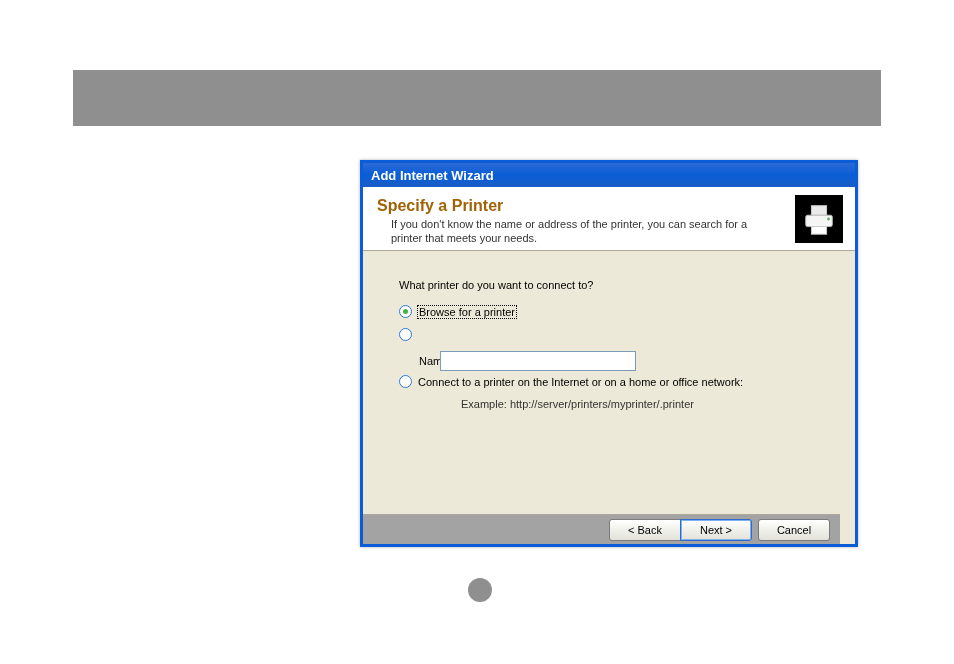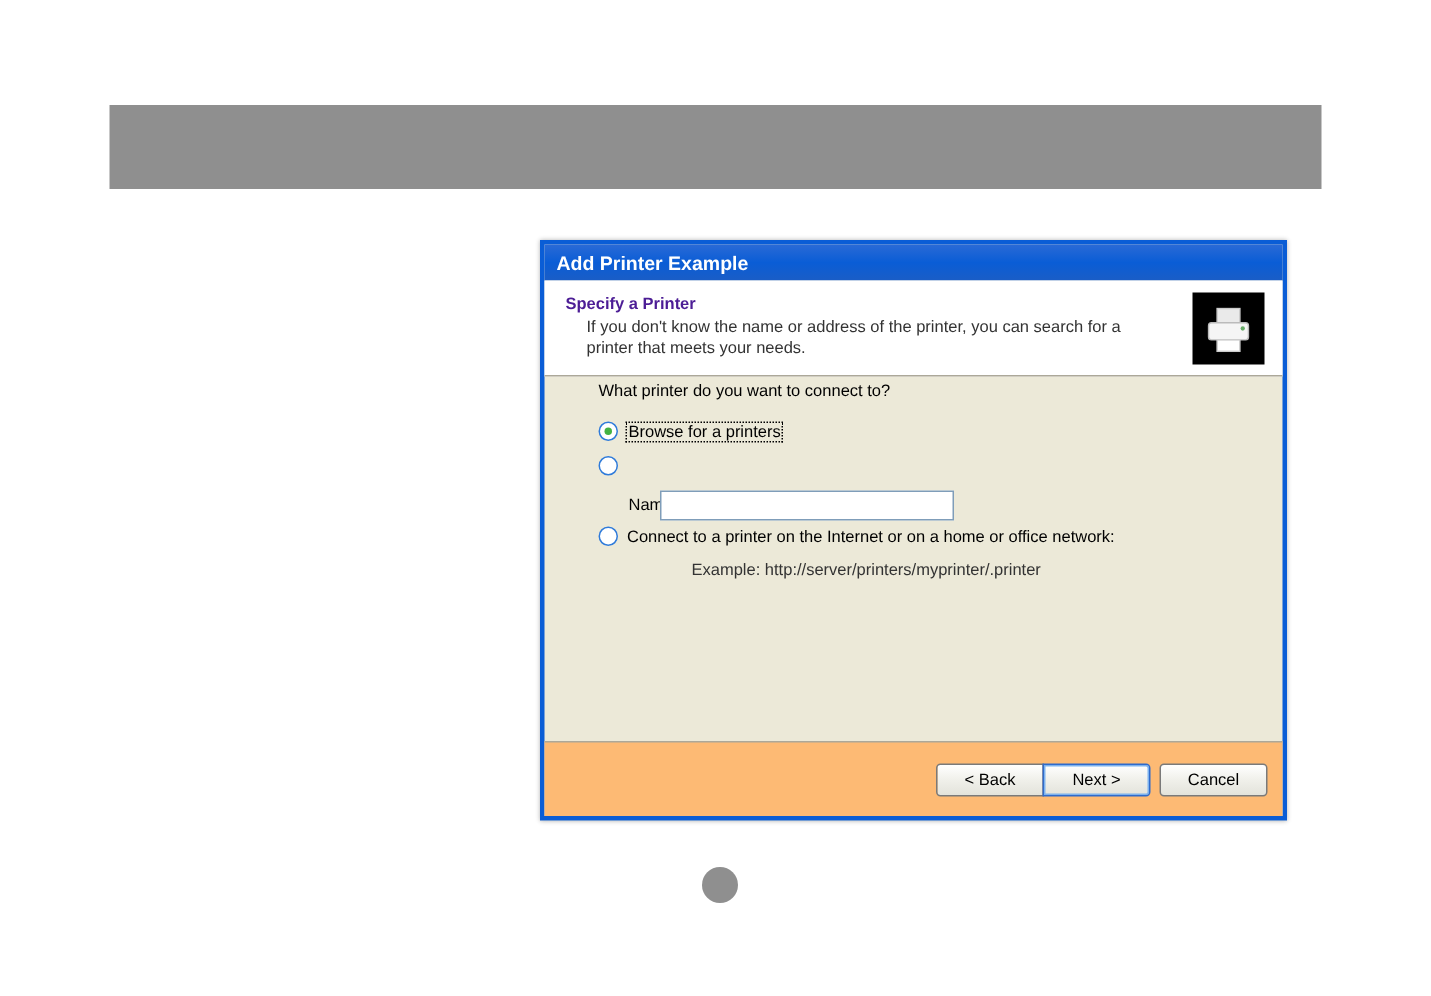--- a/index.html
+++ b/index.html
@@ -43,23 +43,23 @@
       display: flex;
       padding: 10px 14px 8px 14px;
       border-bottom: 1px solid #aca899;
       position: relative;
     }
     .header-text {
       flex: 1;
       padding-right: 60px;
     }
     .header-title {
-      font-size: 11px;
+      font-size: 16px;
       font-weight: bold;
-      color: #4c1d95;
+      color: #a16207;
       margin-bottom: 2px;
     }
     .header-desc {
       font-size: 11px;
       color: #333;
       padding-left: 14px;
       line-height: 1.3;
     }
     .printer-icon-box {
       width: 48px;
@@ -67,21 +67,21 @@
       background: #000000;
       display: flex;
       align-items: center;
       justify-content: center;
       position: absolute;
       right: 12px;
       top: 8px;
     }
     .printer-icon-box svg { width: 38px; height: 38px; }
     .body-panel {
-      padding: 4px 36px 12px 36px;
+      padding: 28px 36px 12px 36px;
       font-size: 11px;
       color: #000;
     }
     .prompt {
       margin-bottom: 14px;
     }
     .radio-row {
       display: flex;
       align-items: center;
       margin-bottom: 10px;
@@ -134,29 +134,29 @@
     .example {
       margin-left: 62px;
       font-size: 11px;
       color: #333;
       margin-bottom: 12px;
     }
     .button-bar {
       position: absolute;
       bottom: 0;
       left: 0;
-      right: 0;
-      height: 50px;
+      right: 15px;
+      height: 30px;
       border-top: 1px solid #aca899;
       display: flex;
       justify-content: flex-end;
       align-items: center;
       padding: 0 10px;
       gap: 6px;
-      background: #fdba74;
+      background: #a3a3a3;
     }
     .btn {
       min-width: 72px;
       height: 22px;
       border: 1px solid #7a7a7a;
       border-radius: 3px;
       background: linear-gradient(to bottom, #ffffff 0%, #f0f0ea 50%, #e3e3db 100%);
       font-size: 11px;
       display: inline-flex;
       align-items: center;
@@ -180,21 +180,21 @@
       background: #8f8f8f;
     }
   </style>
 </head>
 <body>
 
 <div class="page-header"></div>
 
 <div class="dialog">
   <div class="title-bar">
-    <span>Add Printer Example</span>
+    <span>Add Internet Wizard</span>
   </div>
 
   <div class="header-panel">
     <div class="header-text">
       <div class="header-title">Specify a Printer</div>
       <div class="header-desc">If you don't know the name or address of the printer, you can search for a printer that meets your needs.</div>
     </div>
     <div class="printer-icon-box">
       <svg viewBox="0 0 40 40">
         <rect x="12" y="6" width="16" height="10" fill="#eaeaea" stroke="#ccc"></rect>
@@ -203,21 +203,21 @@
         <circle cx="30" cy="20" r="1.5" fill="#6a6"></circle>
       </svg>
     </div>
   </div>
 
   <div class="body-panel">
     <div class="prompt">What printer do you want to connect to?</div>
 
     <div class="radio-row">
       <span class="radio selected"></span>
-      <span class="radio-label focused-label">Browse for a printers</span>
+      <span class="radio-label focused-label">Browse for a printer</span>
     </div>
 
     <div class="radio-row">
       <span class="radio"></span>
     </div>
     <div class="field-row">
       <span class="field-label">Name:</span>
       <input class="text-input" type="text" value="" style="">
     </div>
 

